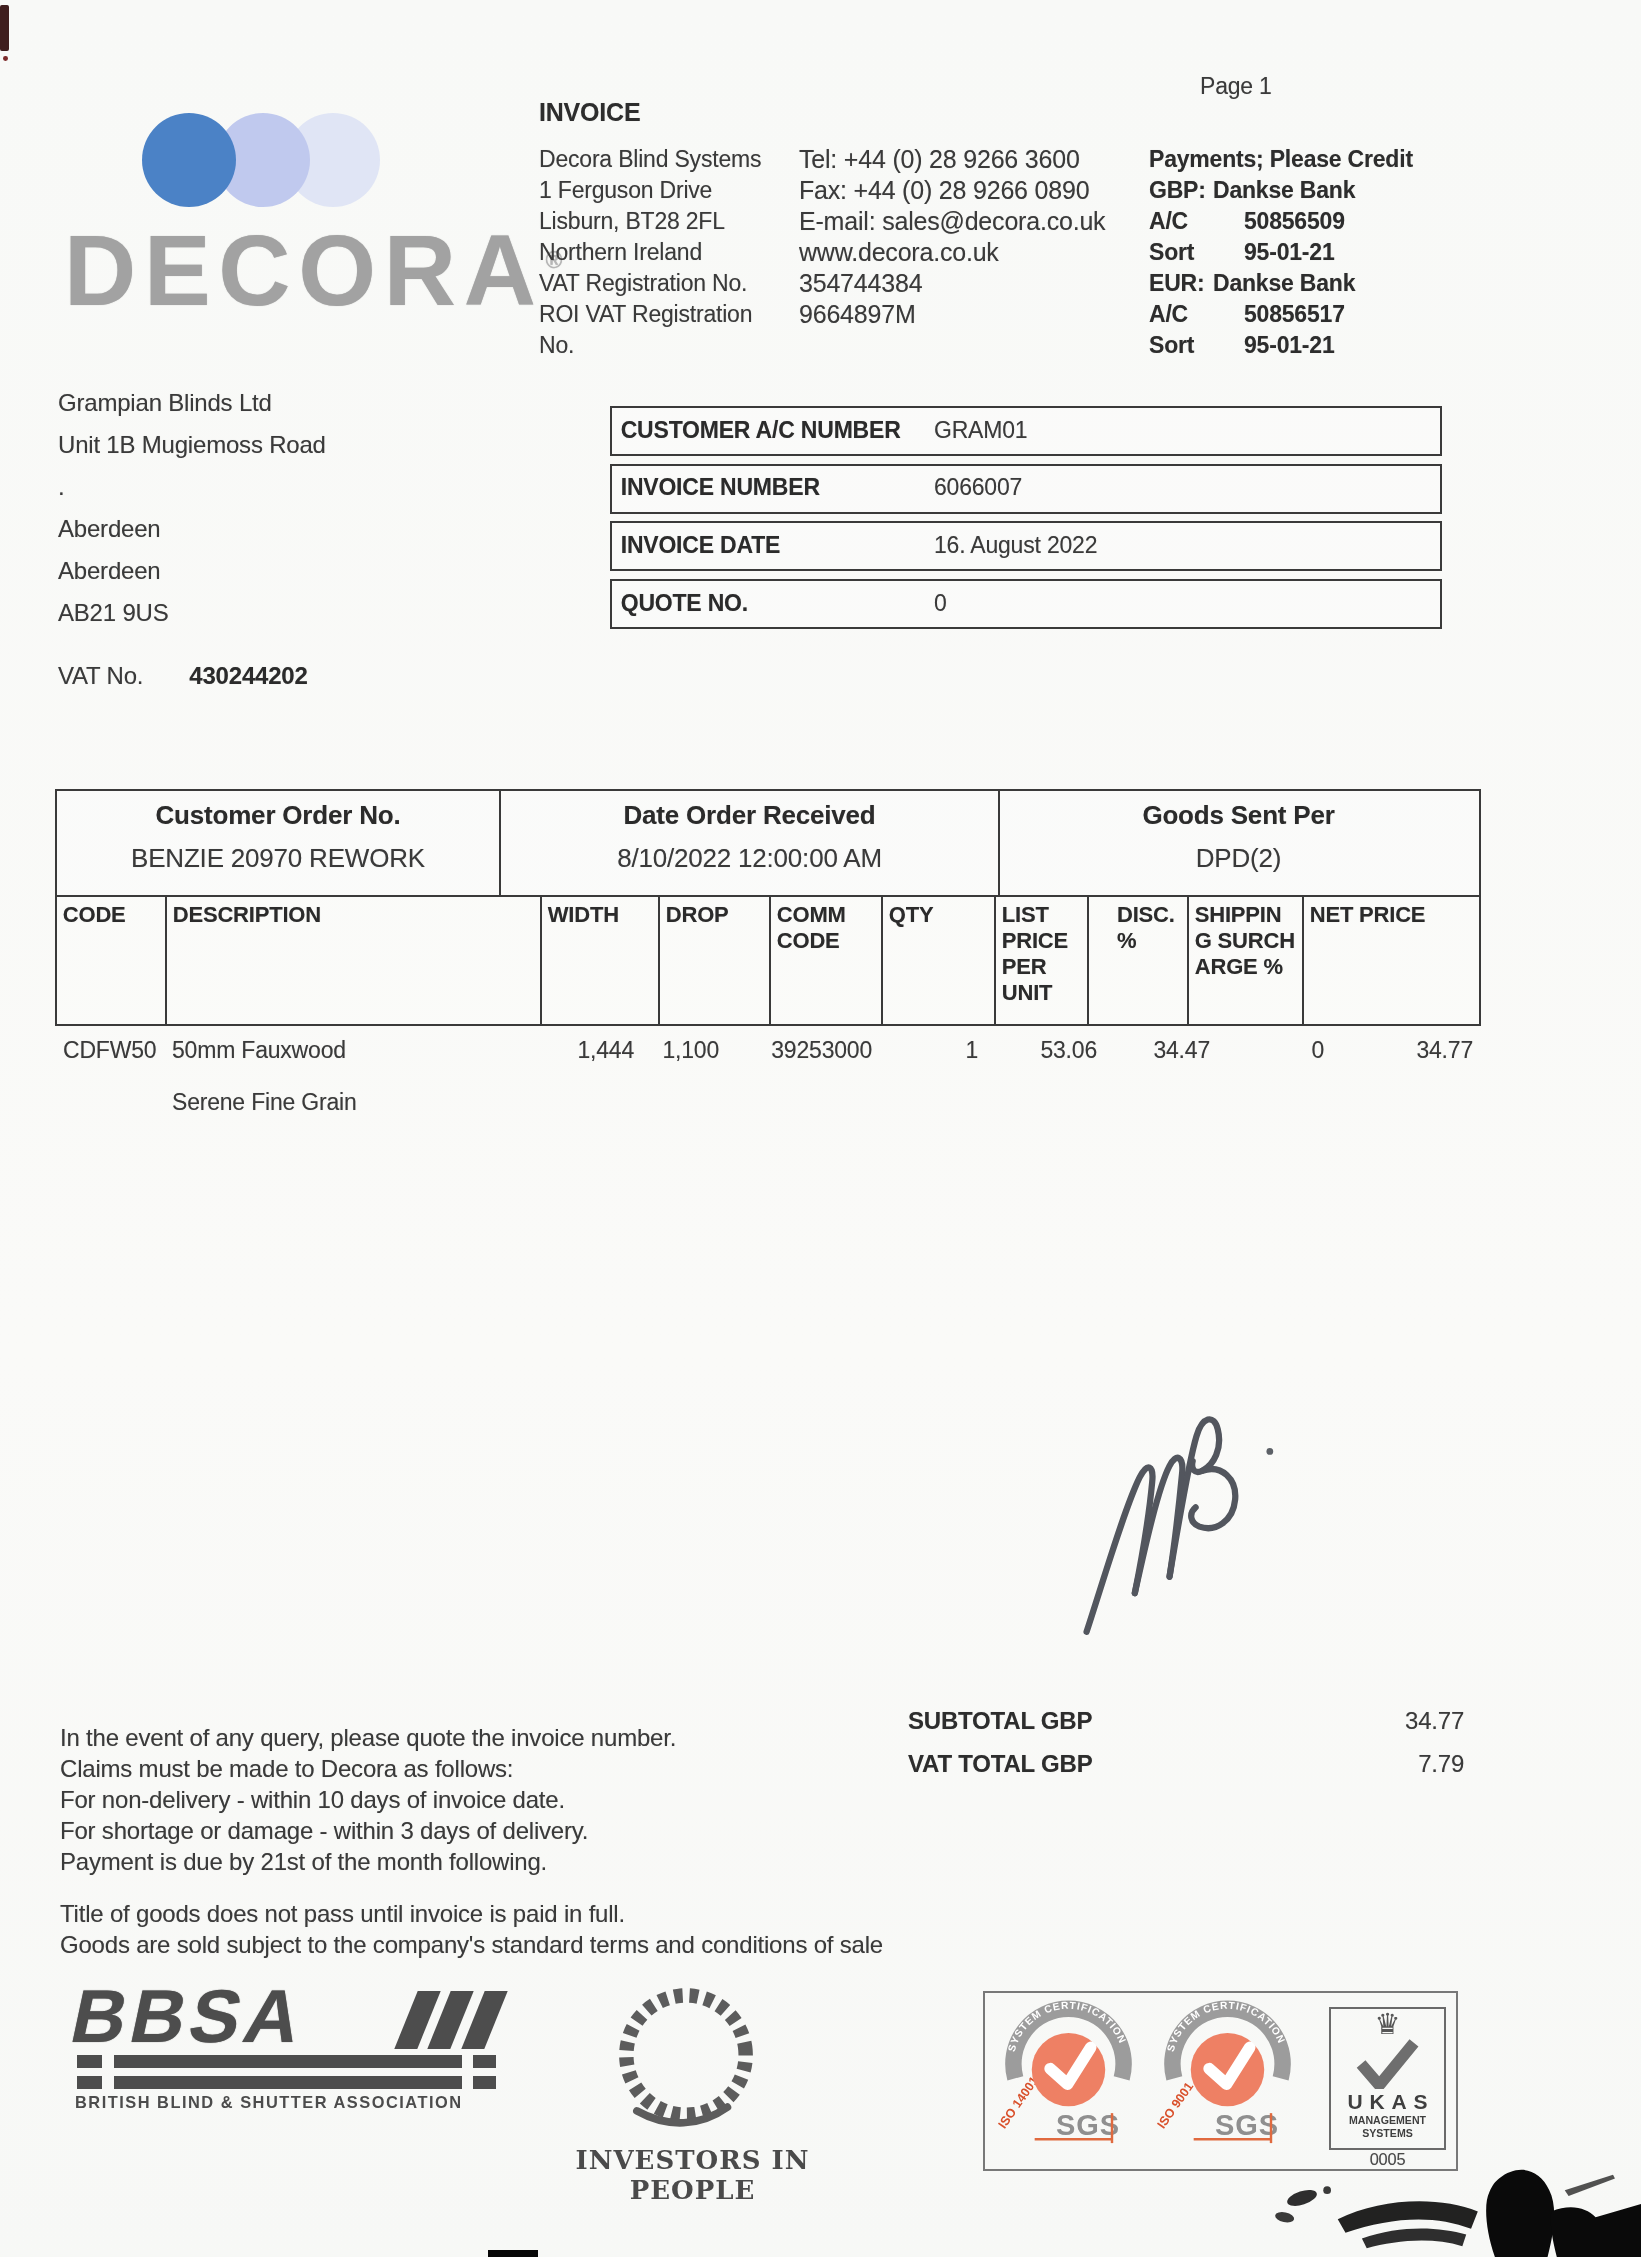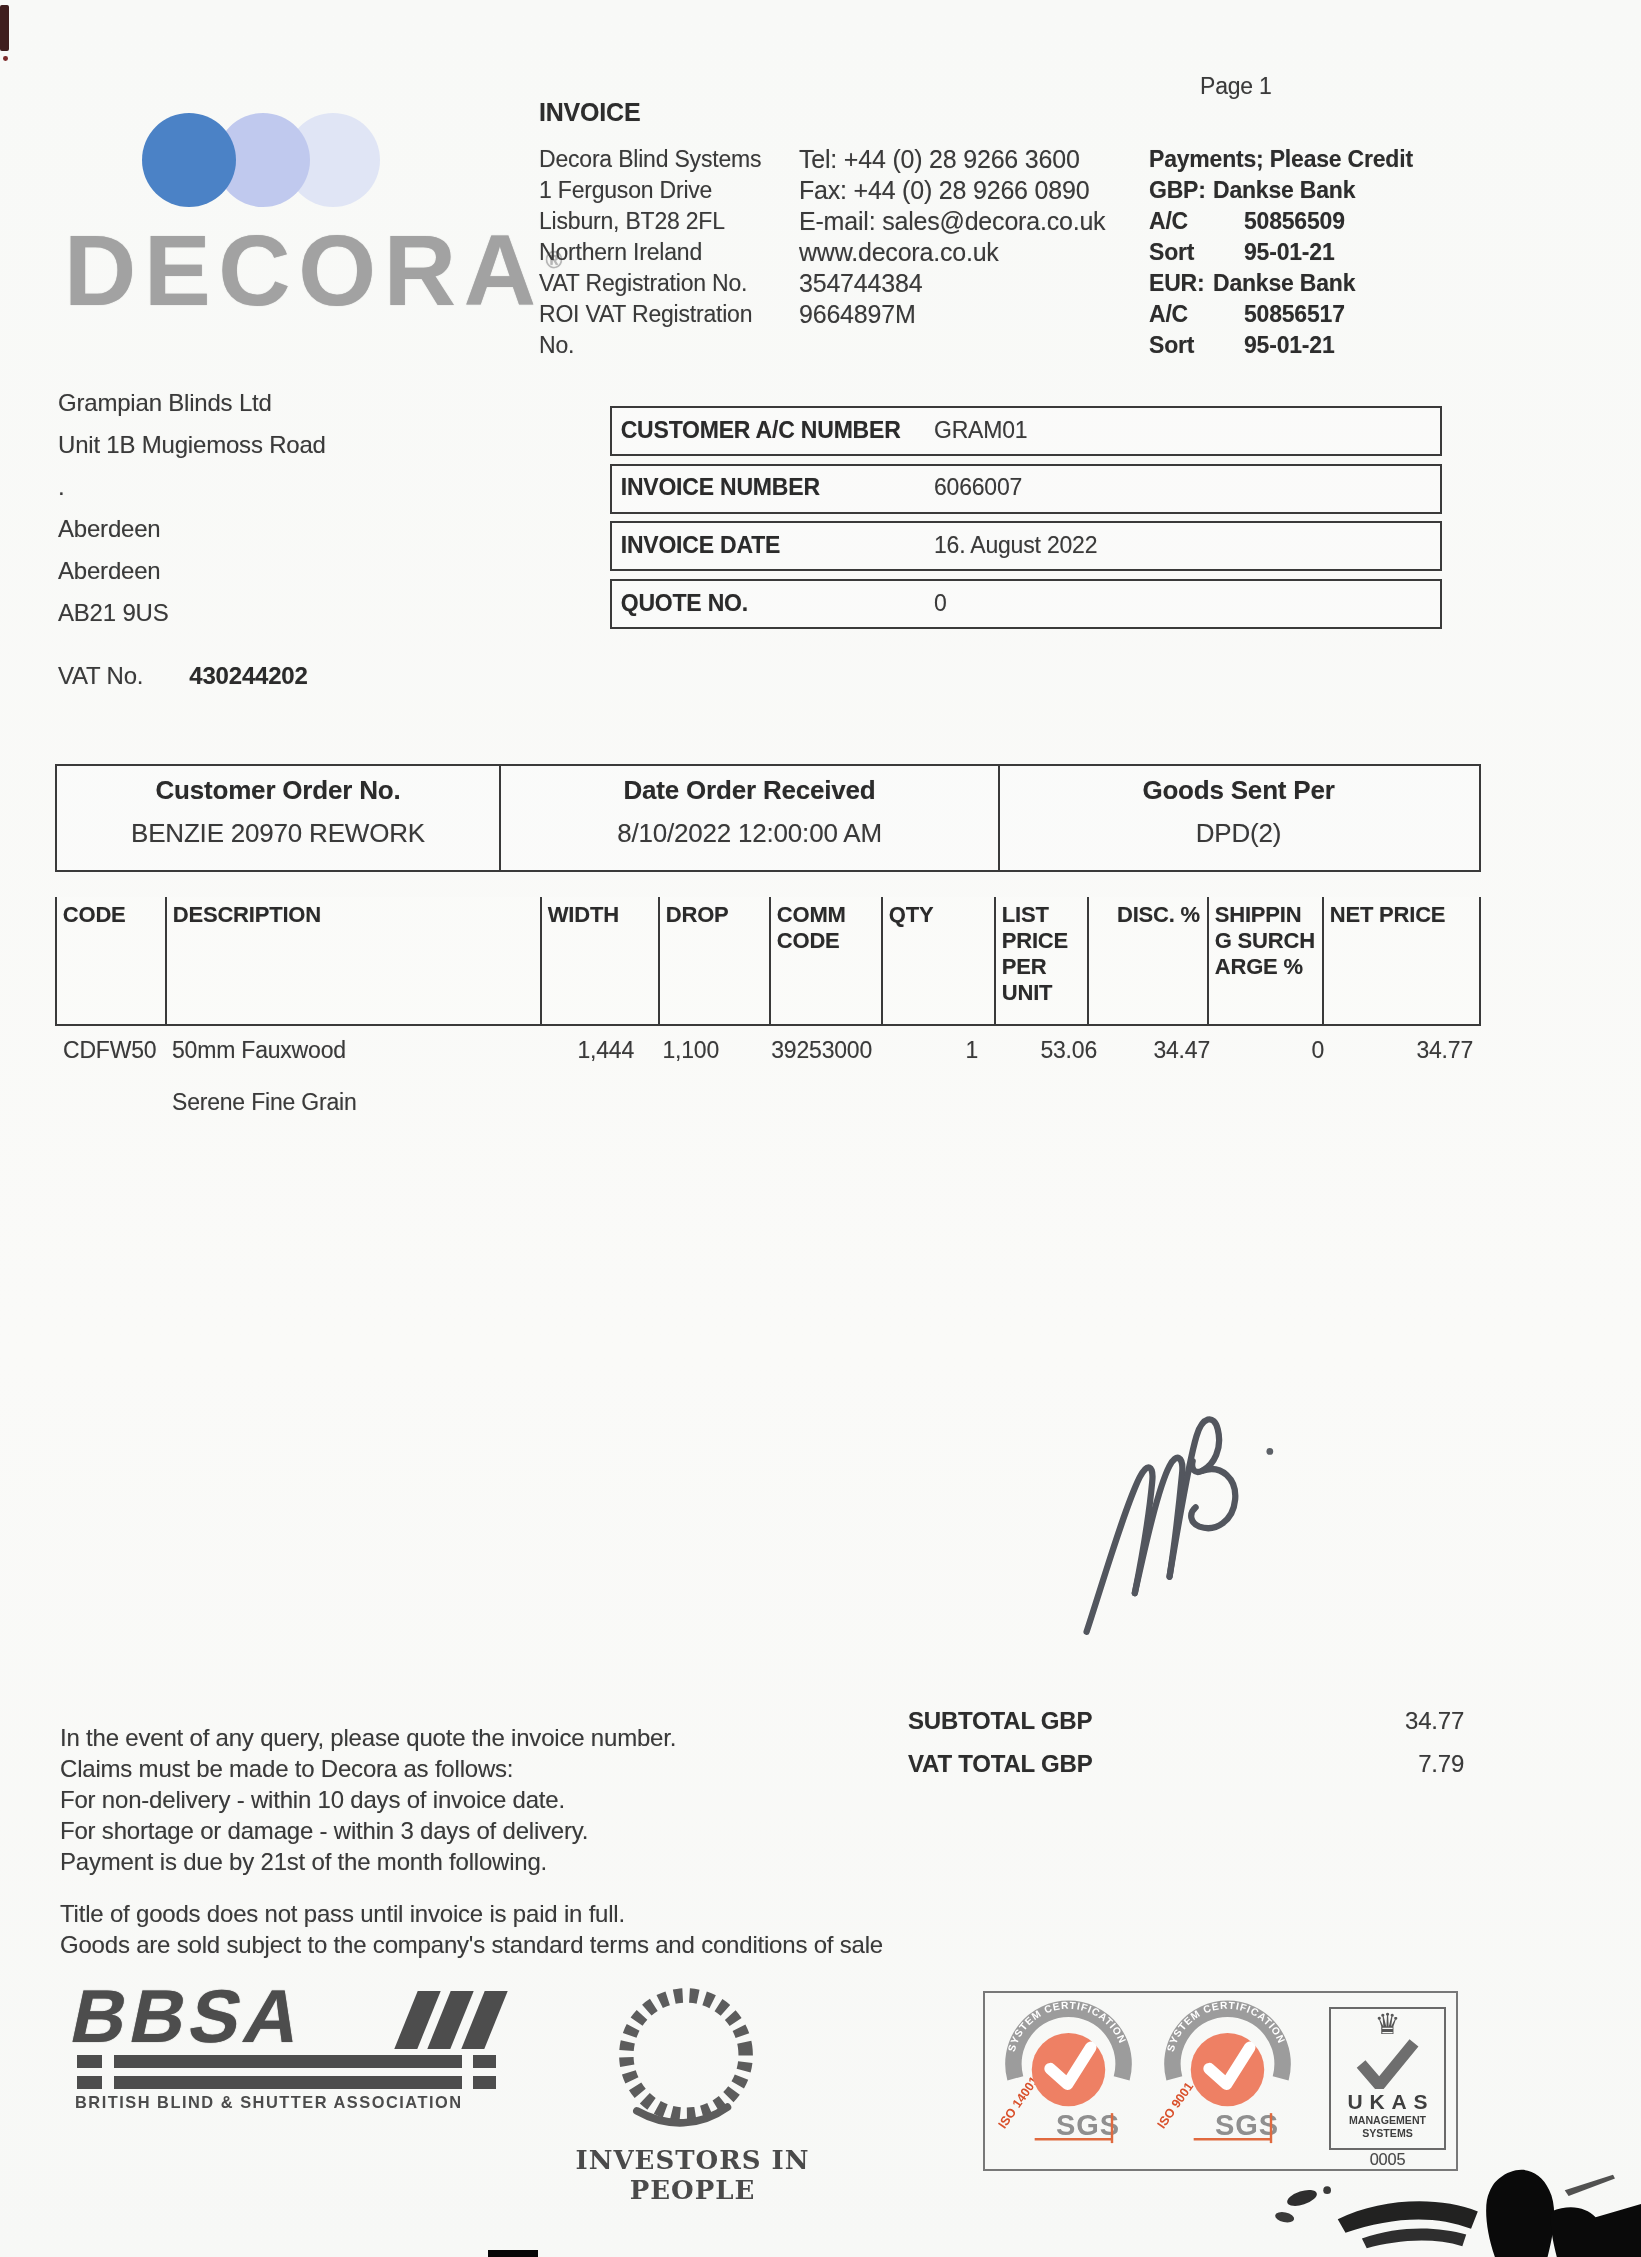--- a/index.html
+++ b/index.html
@@ -38,32 +38,32 @@
   .vat-row{left:58px;top:662px;font-size:24px;}
   .vat-row .val{margin-left:46px;font-weight:700;color:#2b2b2b;}
 
   
   .acct{left:610px;top:406px;width:832px;}
   .acct-box{width:832px;height:50px;border:2.9px solid #3a3a3a;margin-bottom:7.7px;position:relative;background:rgba(255,255,255,.25);}
   .acct-box .lab{position:absolute;left:8.7px;top:8.7px;font-size:23px;font-weight:700;color:#2b2b2b;}
   .acct-box .val{position:absolute;left:322px;top:8.7px;font-size:23px;}
 
   
-  .band{left:55px;top:764px;width:1426px;height:108px;border:2.9px solid #3a3a3a;display:flex;background:rgba(255,255,255,.25);}
+  .band{left:55px;top:789px;width:1426px;height:108px;border:2.9px solid #3a3a3a;display:flex;background:rgba(255,255,255,.25);}
   .band-cell{border-left:2.9px solid #3a3a3a;text-align:center;}
   .band-cell:first-child{border-left:none;}
   .band-cell .h{font-size:26px;font-weight:700;color:#2b2b2b;margin-top:8.7px;}
   .band-cell .v{font-size:26px;margin-top:12.6px;}
   .bc1{width:442px;}.bc2{width:499px;}.bc3{width:479px;}
 
   .cols{left:55px;top:897px;width:1426px;height:129px;border:2.9px solid #3a3a3a;border-top:none;display:flex;background:rgba(255,255,255,.2);}
   .col-cell{border-left:2.9px solid #3a3a3a;padding:4.8px 5.8px;font-size:22px;line-height:26px;font-weight:700;color:#2b2b2b;}
   .col-cell:first-child{border-left:none;}
   .cc1{width:108px;}.cc2{width:375px;}.cc3{width:118px;}.cc4{width:111px;}.cc5{width:112px;}
-  .cc6{width:113px;}.cc7{width:93px;}.cc8{width:120px;padding-left:28px;}.cc9{width:115px;word-break:break-all;}.cc10{width:141px;}
+  .cc6{width:113px;}.cc7{width:93px;}.cc8{width:100px;padding-left:28px;}.cc9{width:115px;word-break:break-all;}.cc10{width:141px;}
 
   .item{font-size:23px;}
   .num{text-align:right;}
 
   
   .total-row{left:908px;width:558px;font-size:24px;}
   .total-row .val{position:absolute;right:1.9px;top:0;font-weight:400;color:#3a3a3a;}
 
   
   .terms{left:60px;top:1722px;font-size:24px;line-height:31px;}

